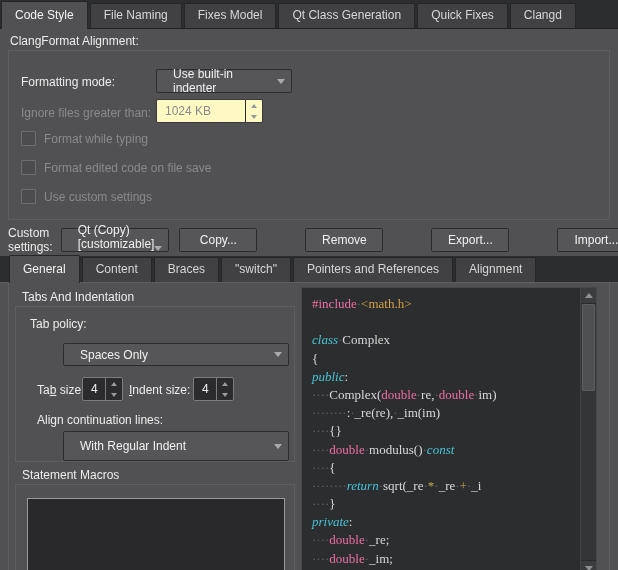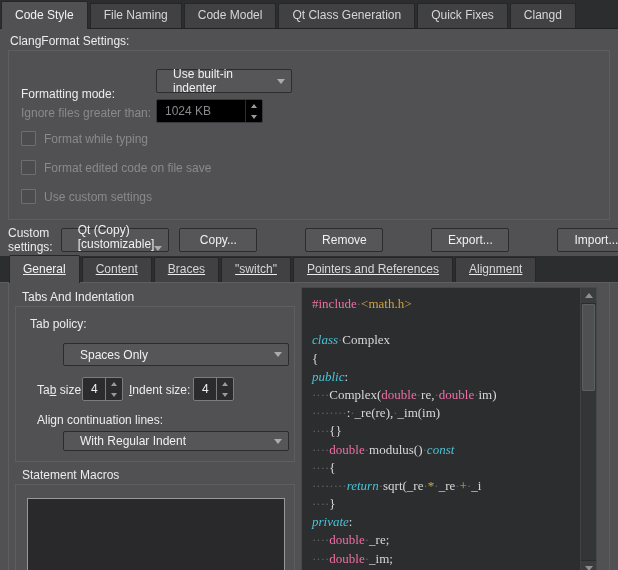--- a/index.html
+++ b/index.html
@@ -36,21 +36,21 @@
   .combo .dd-arrow{margin-left:auto;width:0;height:0;border-left:4px solid transparent;
     border-right:4px solid transparent;border-top:5px solid #ababad;}
   .spinbox{position:absolute;display:flex;box-sizing:border-box;align-items:stretch;
     background:var(--controlBg);border:1px solid var(--controlBorder);border-radius:2px;
     color:#f0f0f0;height:24px;overflow:hidden;}
   .spinbox .val{flex:1;display:flex;align-items:center;padding-left:8px;}
   .spin-btns{width:16px;display:flex;flex-direction:column;border-left:1px solid var(--controlBorder);}
   .spin-btns div{flex:1;display:flex;align-items:center;justify-content:center;}
   .arr-up{width:0;height:0;border-left:3px solid transparent;border-right:3px solid transparent;border-bottom:4px solid #9a9a9c;}
   .arr-dn{width:0;height:0;border-left:3px solid transparent;border-right:3px solid transparent;border-top:4px solid #9a9a9c;}
-  .spinbox.disabled,.combo.disabled{background:#000000;border-color:#3a3a3c;color:var(--disabledText);}
+  .spinbox.disabled,.combo.disabled{background:#fef9c3;border-color:#3a3a3c;color:var(--disabledText);}
   .spinbox.dark{background:var(--spinDark);border:1px solid #7c7c7e;}
   .spinbox.dark .spin-btns{border-left:1px solid #7c7c7e;}
   .cb-row{position:absolute;display:flex;align-items:center;color:var(--disabledText);}
   .cb-box{width:13px;height:13px;border:1px solid #6e6e70;border-radius:1px;margin-right:8px;background:#4c4c4e;}
   .btn{box-sizing:border-box;height:24px;background:var(--controlBg);
     border:1px solid var(--controlBorder);border-radius:2px;color:#f0f0f0;
     font-family:"Liberation Sans", sans-serif;font-size:12px;text-align:center;padding:0;}
   .lbl{position:absolute;white-space:nowrap;}
   .lbl.disabled{color:var(--disabledText);}
   
@@ -89,29 +89,29 @@
   u{text-decoration:underline;}
 </style>
 </head>
 <body>
 
 <div id="app">
 
   <div id="tabbar-top" class="tabbar">
       <span class="tab active">Code Style</span>
       <span class="tab">File Naming</span>
-      <span class="tab">Code Model</span>
+      <span class="tab">Fixes Model</span>
       <span class="tab">Qt Class Generation</span>
       <span class="tab">Quick Fixes</span>
       <span class="tab">Clangd</span>
     </div>
 
-  <div class="gb-title" style="left:10px;top:34px;">ClangFormat Settings:</div>
+  <div class="gb-title" style="left:10px;top:34px;">ClangFormat Alignment:</div>
   <div class="gb-frame" style="left:8px;top:50px;width:600px;height:168px;">
-    <span class="lbl" style="left:12px;top:24px;margin-top:12px;">Formatting mode:</span>
+    <span class="lbl" style="left:12px;top:24px;">Formatting mode:</span>
     <div class="combo" style="left:147px;top:18px;width:136px;">
       <span>Use built-in indenter</span>
       <span class="dd-arrow"></span>
     </div>
     <span class="lbl disabled" style="left:12px;top:55px;">Ignore files greater than:</span>
     <div class="spinbox disabled" style="left:147px;top:48px;width:107px;">
       <span class="val">1024 KB</span>
       <span class="spin-btns">
         <div>
             <span class="arr-up"></span>
@@ -144,21 +144,21 @@
       <span class="dd-arrow"></span>
     </div>
     <span style="display:flex;gap:40px;">
         <button class="btn">Copy...</button>
         <button class="btn">Remove</button>
         <button class="btn">Export...</button>
         <button class="btn">Import...</button>
       </span>
   </div>
 
-  <div id="tabbar-style" class="tabbar" style="padding-left:8px;text-decoration:underline;">
+  <div id="tabbar-style" class="tabbar" style="padding-left:8px;">
       <span class="tab active">General</span>
       <span class="tab">Content</span>
       <span class="tab">Braces</span>
       <span class="tab">"switch"</span>
       <span class="tab">Pointers and References</span>
       <span class="tab">Alignment</span>
     </div>
 
   <div id="pane">
 
@@ -187,21 +187,21 @@
         <span class="spin-btns">
           <div>
               <span class="arr-up"></span>
             </div>
           <div>
               <span class="arr-dn"></span>
             </div>
         </span>
       </div>
       <span class="lbl" style="left:21px;top:106px;">Align continuation lines:</span>
-      <div class="combo" style="left:47px;top:124px;width:226px;height:20px;">
+      <div class="combo" style="left:47px;top:124px;width:226px;height:30px;">
         <span>With Regular Indent</span>
         <span class="dd-arrow"></span>
       </div>
     </div>
 
     <div class="gb-title" style="left:13px;top:186px;">Statement Macros</div>
     <div class="gb-frame" style="left:6px;top:202px;width:278px;height:110px;">
       <div id="macros-inner"></div>
     </div>
 

